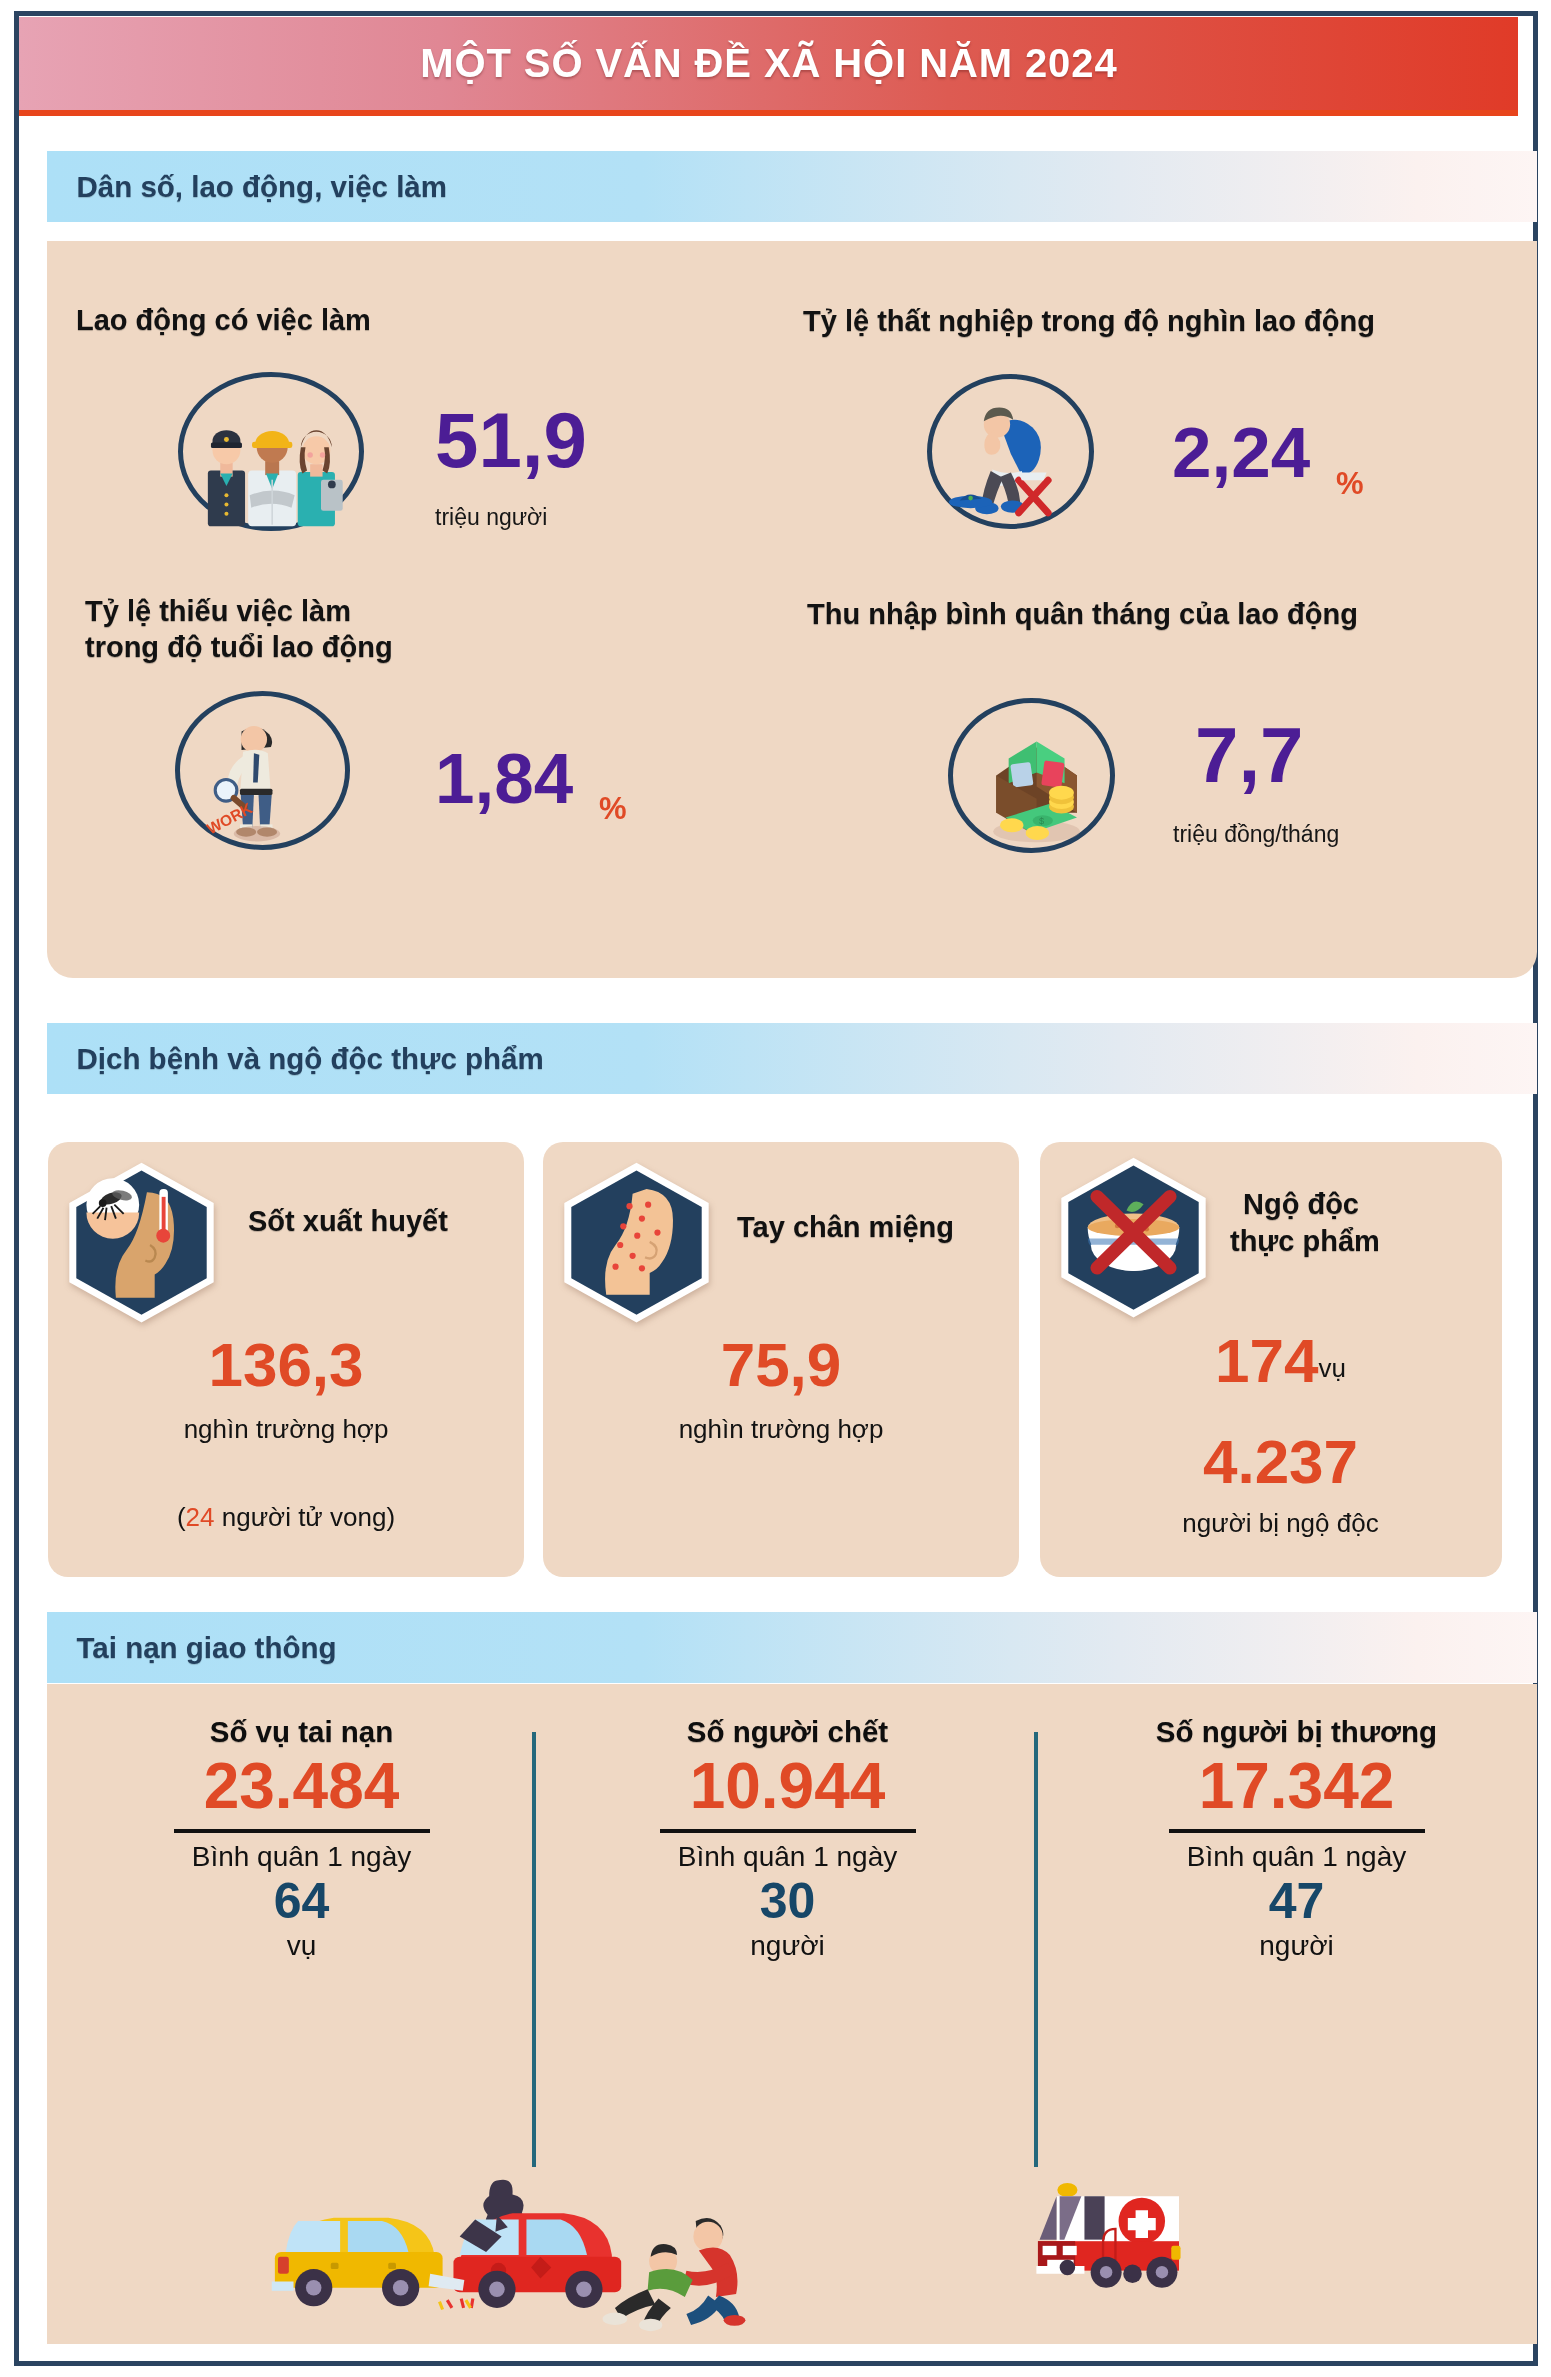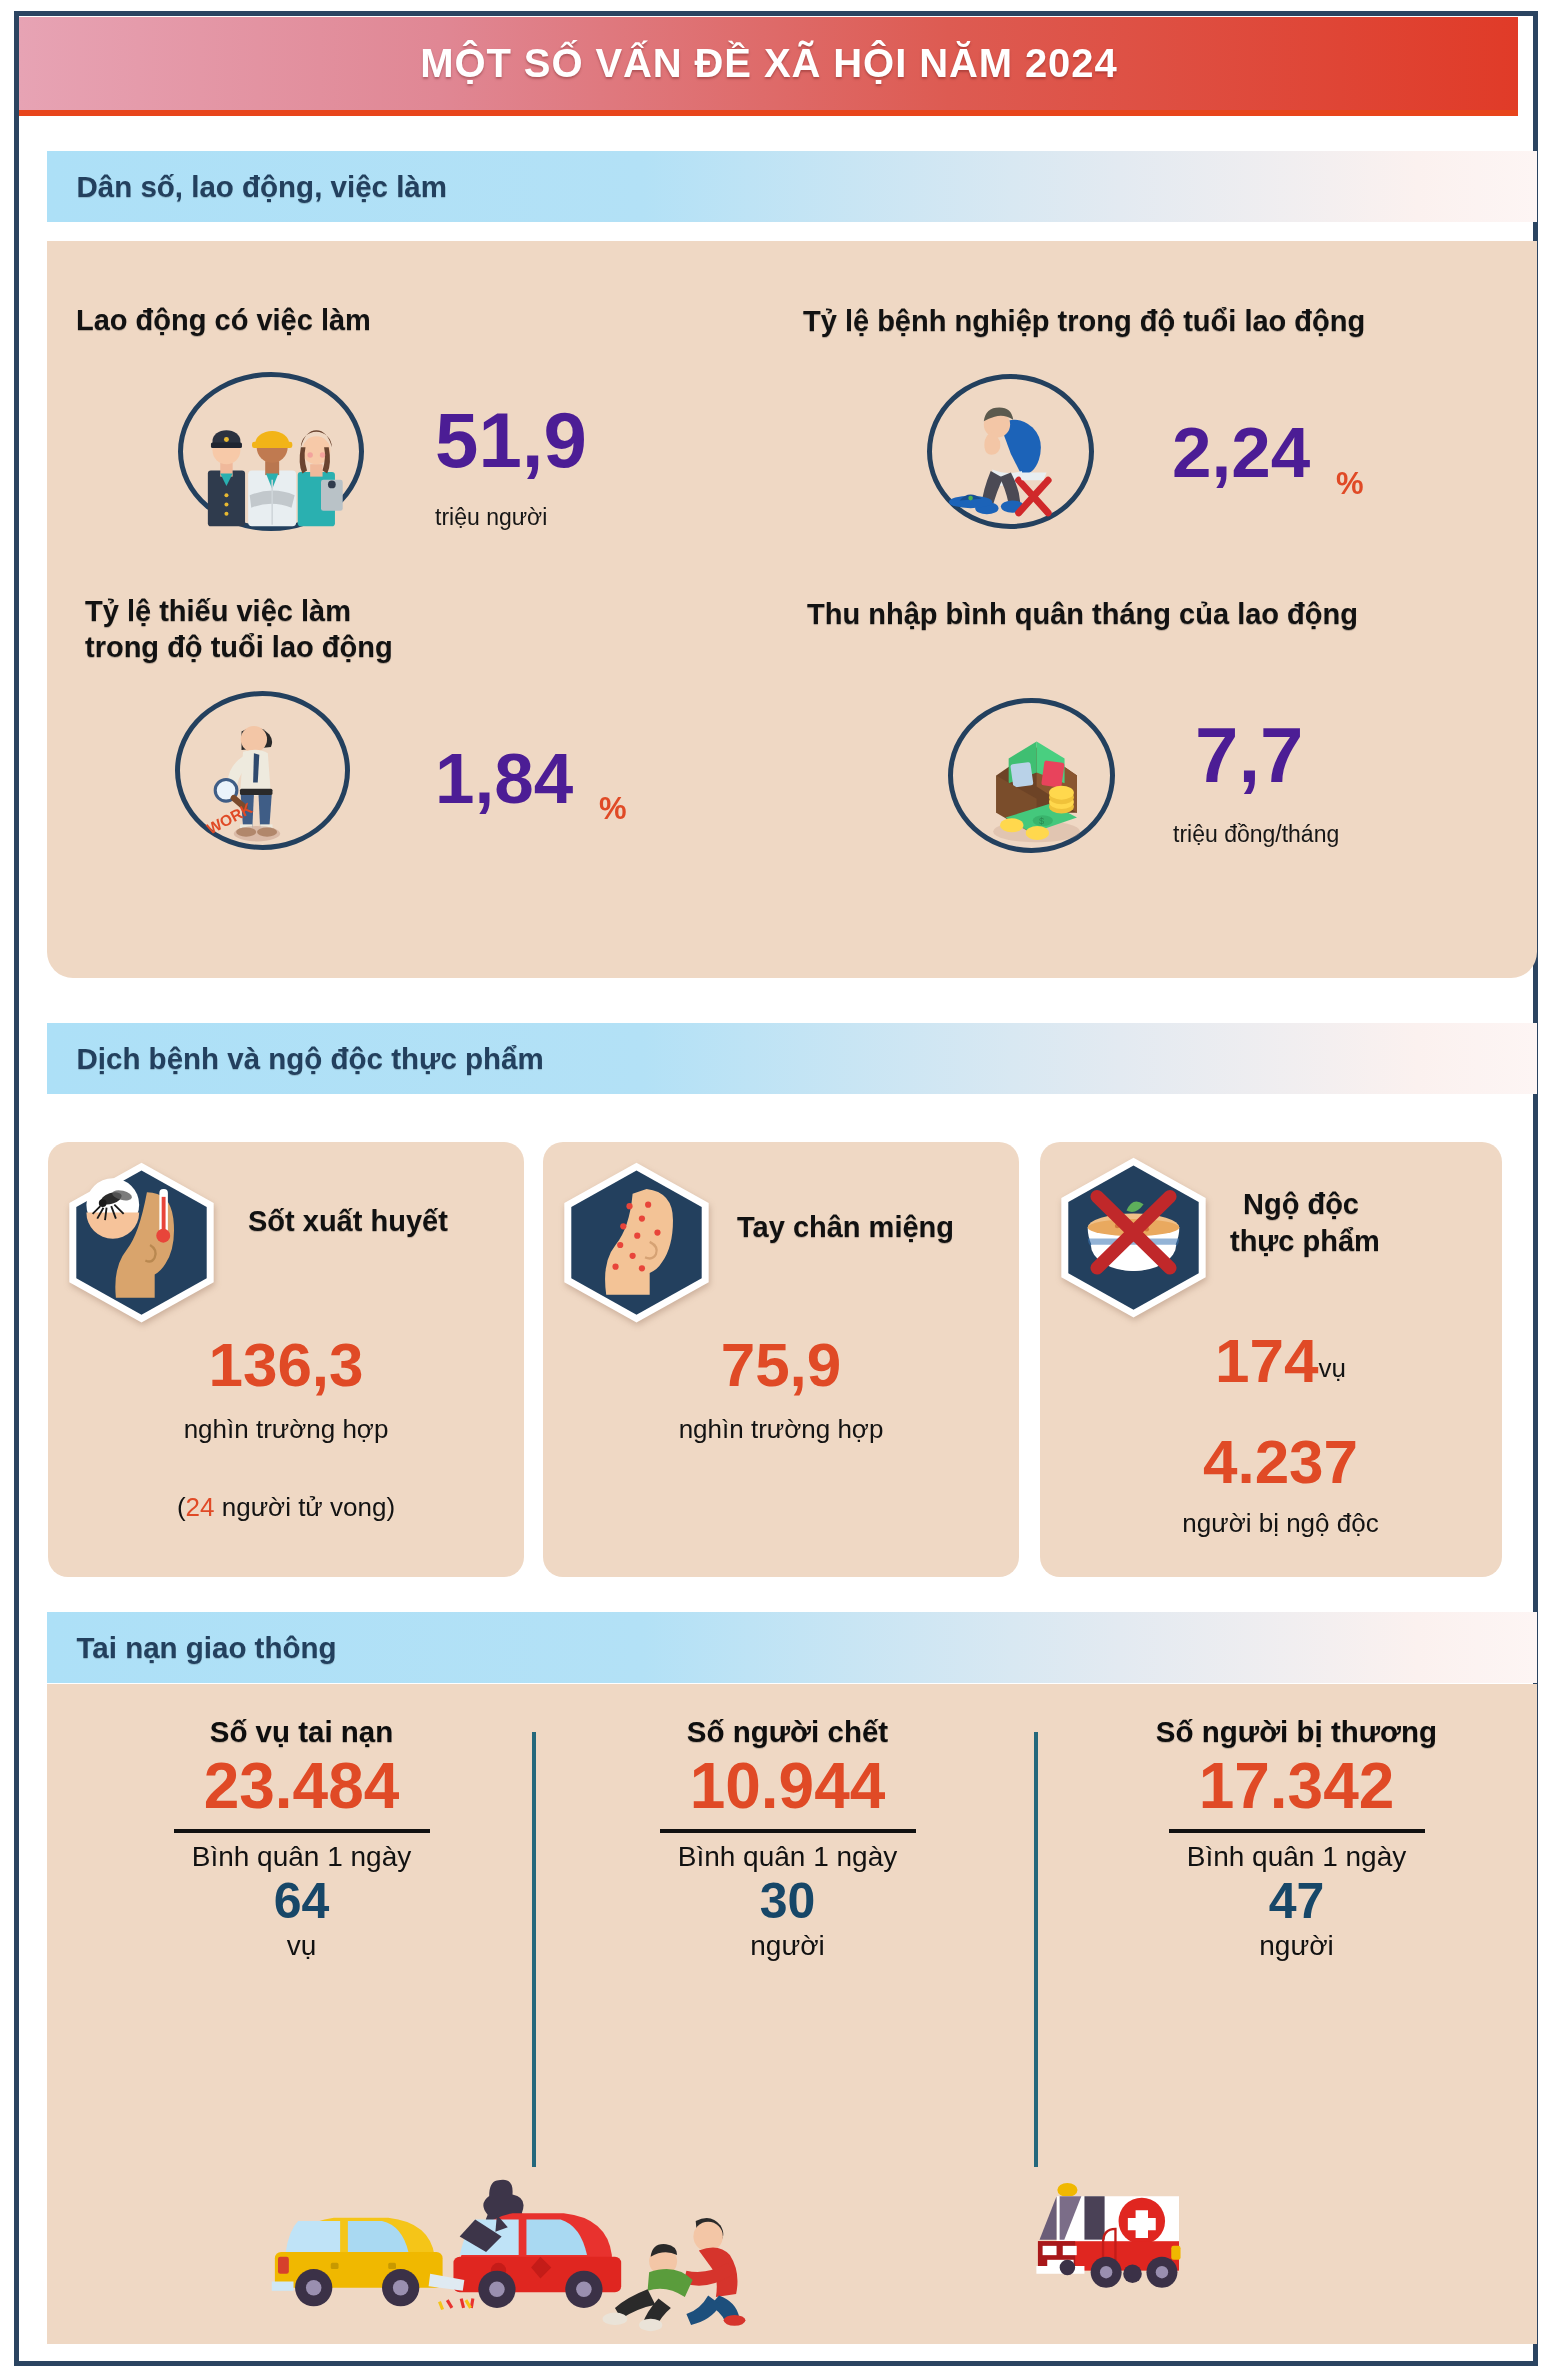--- a/index.html
+++ b/index.html
@@ -197,21 +197,21 @@
       <circle cx="146" cy="72" r="3.5" fill="#f19a9a" opacity=".8"></circle>
       <circle cx="162" cy="72" r="3.5" fill="#f19a9a" opacity=".8"></circle>
       <rect x="160" y="104" width="28" height="40" rx="3" fill="#b9c2c7"></rect>
       <circle cx="174" cy="110" r="5" fill="#2f3b4d"></circle>
     </svg>
   </div>
 
   <div class="bignum" style="position:absolute; left:435px; top:403px; font-size:78px;">51,9</div>
   <div class="unit" style="position:absolute; left:435px; top:504px;">triệu người</div>
 
-  <div class="block-title" style="position:absolute; left:803px; top:304px;">Tỷ lệ bệnh nghiệp trong độ tuổi lao động</div>
+  <div class="block-title" style="position:absolute; left:803px; top:304px;">Tỷ lệ thất nghiệp trong độ nghìn lao động</div>
 
   <div class="oval" style="position:absolute; left:927px; top:374px; width:167px; height:155px;">
     <svg width="140" height="124" viewBox="0 0 180 160" style="position:absolute; left:12.4px; top:15.5px;">
       <path d="M72 38 q22 -14 42 4 q16 16 8 42 q-6 18 -22 20 l-14 -28 z" fill="#1c63b8"></path>
       <circle cx="68" cy="38" r="17" fill="#f3c6a6"></circle>
       <path d="M51 34 q2 -18 20 -18 q16 0 18 16 q-12 -8 -24 -4 q-8 2 -14 6 z" fill="#5c5a4e"></path>
       <path d="M64 46 q-14 6 -12 22 q2 12 14 8 q8 -4 6 -16 z" fill="#f3c6a6"></path>
       <path d="M62 96 q20 8 38 2 l4 16 l-40 4 z" fill="#e8eef1"></path>
       <path d="M60 98 q-10 24 -12 44 l14 3 q6 -22 14 -38 z" fill="#4b4a54"></path>
       <path d="M86 100 q10 18 12 38 l-15 2 q-4 -20 -12 -34 z" fill="#4b4a54"></path>
@@ -304,21 +304,21 @@
         <circle cx="55" cy="58" r="5" fill="#1b1b1b"></circle>
         <path d="M52 62 l-10 10 M56 64 l-8 14 M60 64 l-2 16 M66 62 l6 16 M70 60 l12 12" stroke="#1b1b1b" stroke-width="2.4"></path>
         <rect x="128" y="40" width="11" height="58" rx="5" fill="#ffffff"></rect>
         <rect x="131" y="50" width="5" height="44" fill="#e8453a"></rect>
         <circle cx="133" cy="100" r="9" fill="#e8453a"></circle>
       </svg>
     </div>
     <div class="dcard-title" style="left:200px; top:64px;">Sốt xuất huyết</div>
     <div class="dcard-num" style="left:0; top:192px; width:476px; font-size:62px;">136,3</div>
     <div class="dcard-sub" style="left:0; top:272px; width:476px;">nghìn trường hợp</div>
-    <div class="dcard-note" style="left:0; top:350px; width:476px;">
+    <div class="dcard-note" style="left:0; top:360px; width:476px;">
       <span>(</span><span class="hl">24</span><span> người tử vong</span><span>)</span>
     </div>
   </div>
 
   <div class="dcard" style="left:543px; top:1142px; width:476px; height:435px;">
     <div class="hexwrap" style="left:12.4px; top:15.5px;">
       <svg width="163" height="167" viewBox="0 0 210 215">
         <polygon points="105,6 198,58 198,160 105,212 12,160 12,58" fill="#ffffff"></polygon>
         <polygon points="105,16 189,63 189,155 105,202 21,155 21,63" fill="#23405e"></polygon>
         <path d="M118 40 q34 4 34 40 q0 34 -14 54 q-6 10 -16 14 l0 28 l-56 0 q-6 -42 12 -64 q18 -22 22 -66 z" fill="#f3c396"></path>

